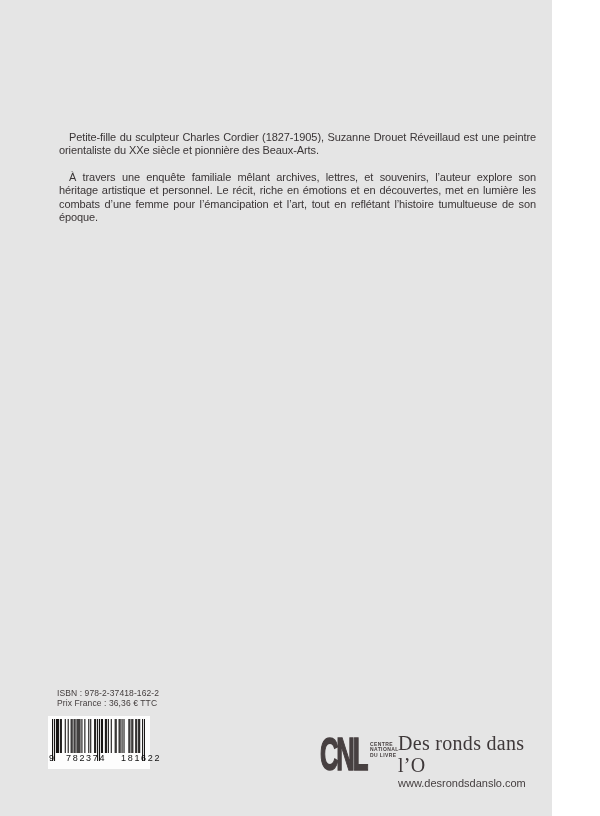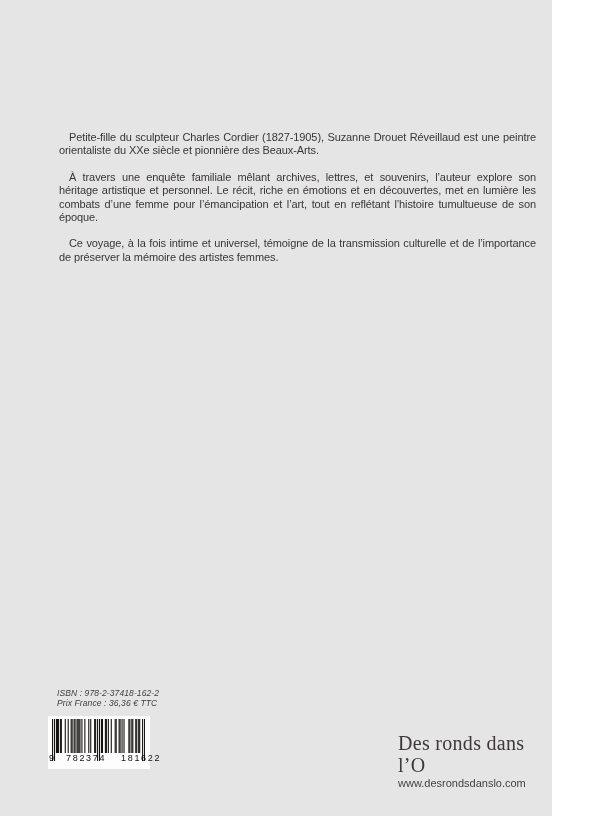--- a/index.html
+++ b/index.html
@@ -25,21 +25,20 @@
     text-indent:10px;
   }
   
   .isbn-block{
     position:absolute;
     left:57px;top:689px;
     color:#423c3c;
     font-size:8.5px;
     line-height:9.6px;
     letter-spacing:0.1px;
-    font-style:italic;
   }
   
   .barcode-box{
     position:absolute;
     left:48px;top:716px;
     width:102px;height:53px;
     background:#fdfdfd;
   }
   .barcode-box svg{
     position:absolute;left:4px;top:3px;
@@ -93,21 +92,20 @@
   }
 </style>
 </head>
 <body>
 
 <div id="cover">
 
   <div class="synopsis">
     <p>Petite-fille du sculpteur Charles Cordier (1827-1905), Suzanne Drouet Réveillaud est une peintre orientaliste du XXe siècle et pionnière des Beaux-Arts.</p>
     <p>À travers une enquête familiale mêlant archives, lettres, et souvenirs, l’auteur explore son héritage artistique et personnel. Le récit, riche en émotions et en découvertes, met en lumière les combats d’une femme pour l’émancipation et l’art, tout en reflétant l’histoire tumultueuse de son époque.</p>
-    <p>Ce voyage, à la fois intime et universel, témoigne de la transmission culturelle et de l’importance de préserver la mémoire des artistes femmes.</p>
   </div>
 
   <div class="isbn-block">
     <div>ISBN : 978-2-37418-162-2</div>
     <div>Prix France : 36,36 € TTC</div>
   </div>
 
   <div class="barcode-box">
     <svg viewBox="0 0 95 42" preserveAspectRatio="none">
         <rect x="0" y="0" width="1.12" height="42" fill="#161413"></rect>
@@ -158,19 +156,27 @@
         <rect x="92" y="0" width="1.12" height="42" fill="#161413"></rect>
         <rect x="94" y="0" width="1.12" height="42" fill="#161413"></rect>
       </svg>
     <div class="bc-digits">
       <span class="d9">9</span>
       <span class="g1">782374</span>
       <span class="g2">181622</span>
     </div>
   </div>
 
+  <div class="cnl">
+    <div class="cnl-acronym">CNL</div>
+    <div class="cnl-text">
+      <div>CENTRE</div>
+      <div>NATIONAL</div>
+      <div>DU LIVRE</div>
+    </div>
+  </div>
 
   <div class="publisher">
     <div class="publisher-name">Des ronds dans l’O</div>
     <div class="publisher-site">www.desrondsdanslo.com</div>
   </div>
 
 </div>
 
 </body></html>

